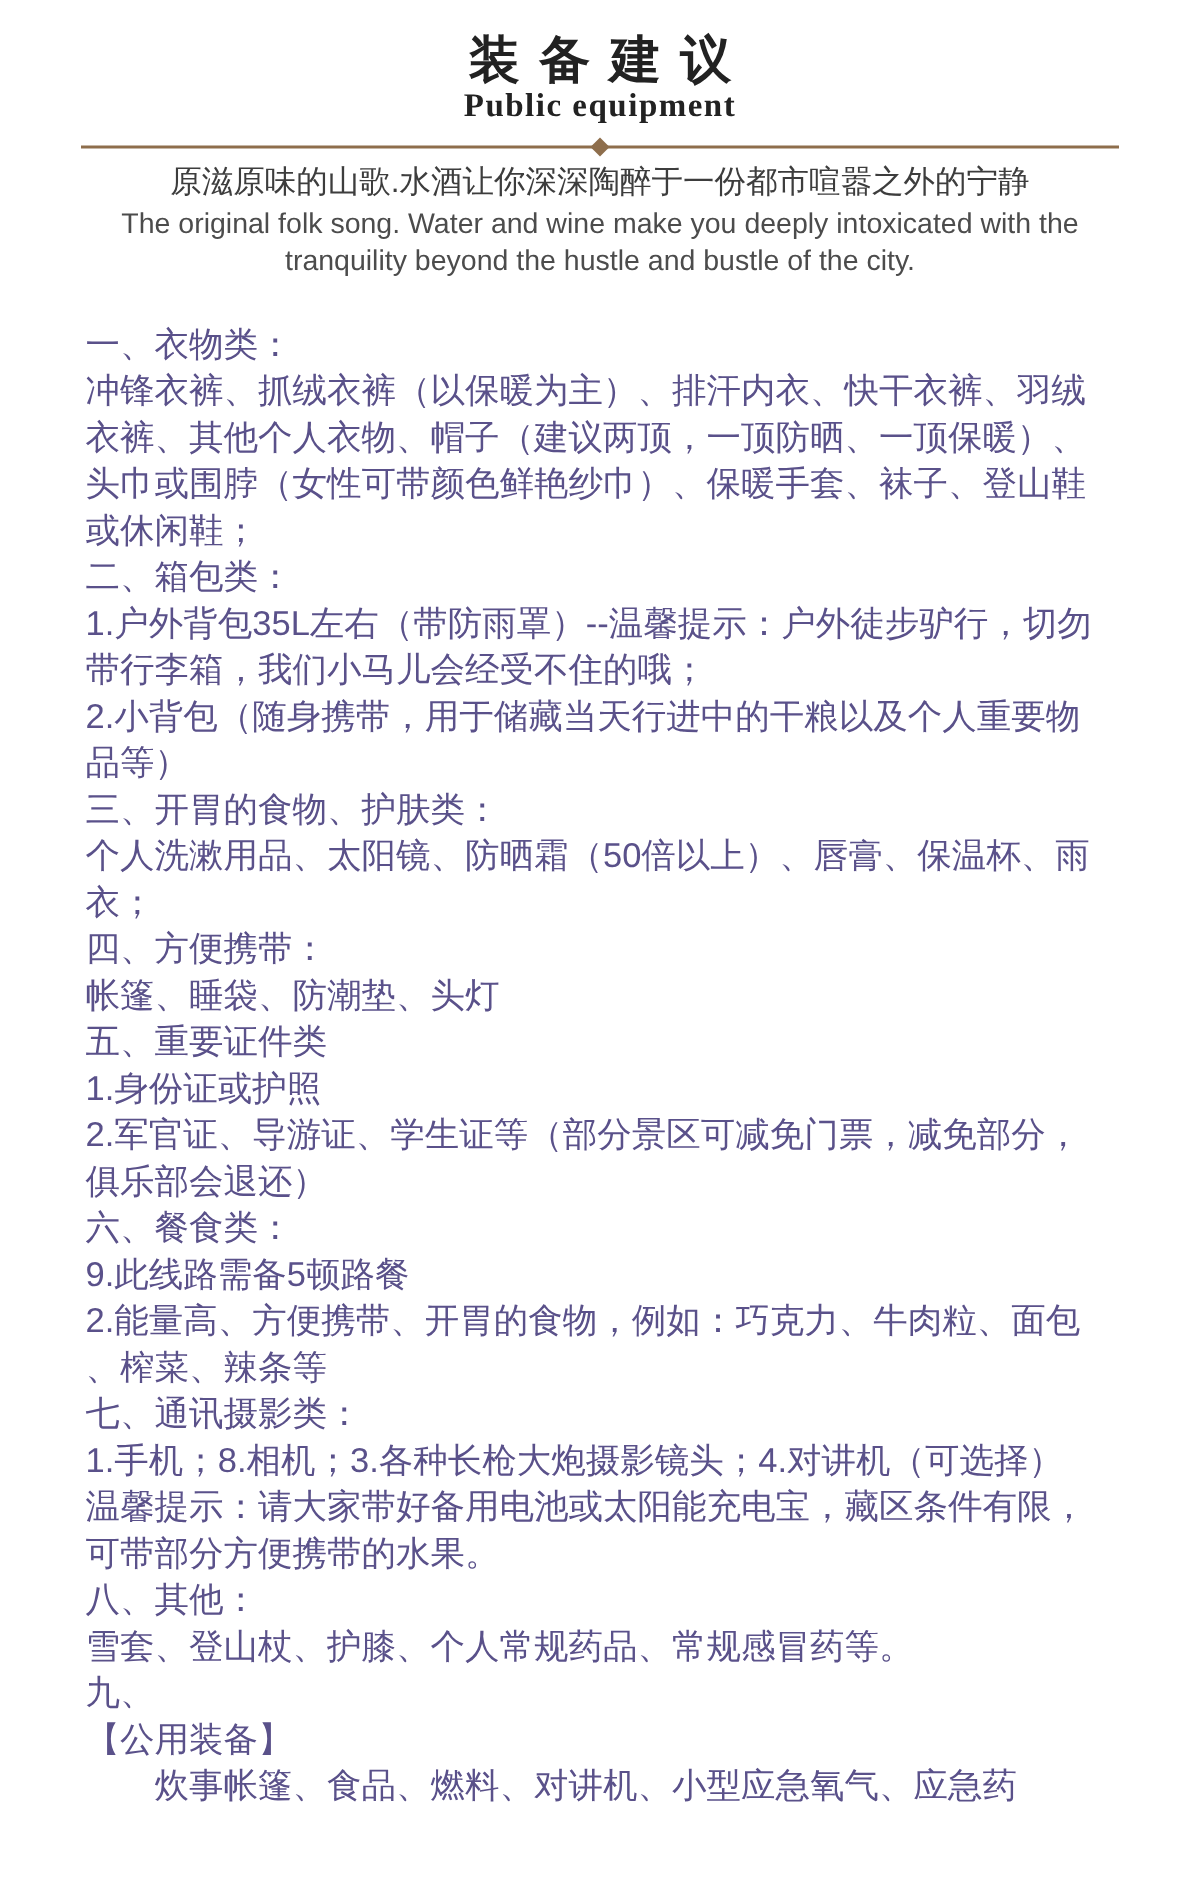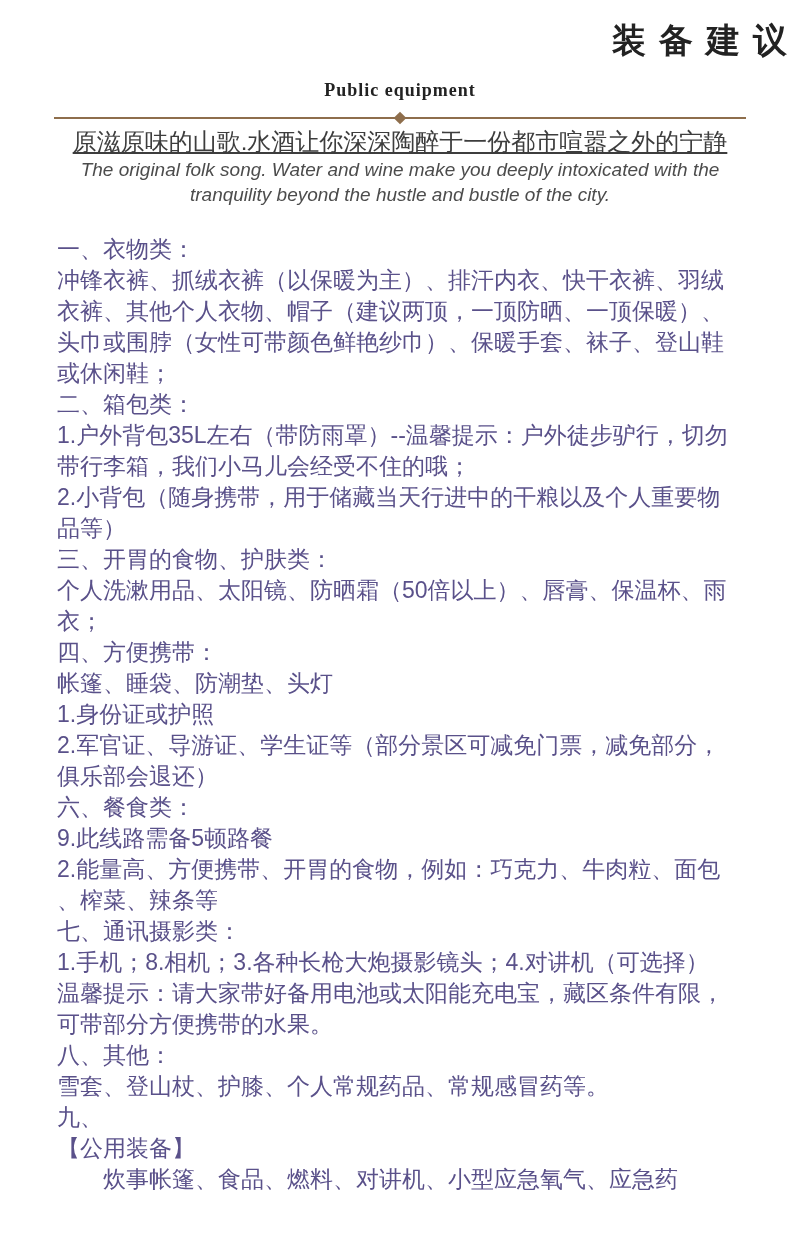--- a/index.html
+++ b/index.html
@@ -16,26 +16,25 @@
   
   .doc-header { text-align: center; }
   .title {
     margin-top: 22px;
     font-size: 34px;
     line-height: 36px;
     font-weight: bold;
     color: var(--title-color, #222222);
     letter-spacing: 13px;
     text-indent: 13px;
-    text-align: right;
   }
   .subtitle {
-    margin-top: 20px;
+    margin-top: 0;
     font-family: "Liberation Serif", serif;
-    font-size: 18px;
+    font-size: 22px;
     line-height: 24px;
     font-weight: bold;
     color: var(--title-color, #222222);
     letter-spacing: 1px;
   }
   .divider {
     position: relative;
     height: 13px;
     margin: 9px 54px 0 54px;
   }
@@ -48,32 +47,30 @@
   }
   .divider .diamond {
     position: absolute;
     left: 50%; top: 50%;
     width: 9px; height: 9px;
     transform: translate(-50%, -50%) rotate(45deg);
     background: var(--divider-color, #8e6e4c);
   }
   .tagline-zh {
     margin-top: 5px;
-    font-size: 24px;
+    font-size: 21px;
     line-height: 26px;
     color: var(--tagline-zh-color, #3d3d3d);
-    text-decoration: underline;
   }
   .tagline-en {
     margin: 2px auto 0 auto;
     width: 700px;
     font-size: 19px;
     line-height: 25px;
     color: var(--tagline-en-color, #4c4c4c);
-    font-style: italic;
   }
 
   
   .equipment-list {
     margin: 27px 0 0 57px;
     width: 686px;
   }
   .para {
     font-size: 23px;
     line-height: 31px;
@@ -106,20 +103,21 @@
 
   <p class="para">一、衣物类：</p>
       <p class="para">冲锋衣裤、抓绒衣裤（以保暖为主）、排汗内衣、快干衣裤、羽绒衣裤、其他个人衣物、帽子（建议两顶，一顶防晒、一顶保暖）、头巾或围脖（女性可带颜色鲜艳纱巾）、保暖手套、袜子、登山鞋或休闲鞋；</p>
       <p class="para">二、箱包类：</p>
       <p class="para">1.户外背包35L左右（带防雨罩）--温馨提示：户外徒步驴行，切勿带行李箱，我们小马儿会经受不住的哦；</p>
       <p class="para">2.小背包（随身携带，用于储藏当天行进中的干粮以及个人重要物品等）</p>
       <p class="para">三、开胃的食物、护肤类：</p>
       <p class="para">个人洗漱用品、太阳镜、防晒霜（50倍以上）、唇膏、保温杯、雨衣；</p>
       <p class="para">四、方便携带：</p>
       <p class="para">帐篷、睡袋、防潮垫、头灯</p>
+      <p class="para">五、重要证件类</p>
       <p class="para">1.身份证或护照</p>
       <p class="para">2.军官证、导游证、学生证等（部分景区可减免门票，减免部分，俱乐部会退还）</p>
       <p class="para">六、餐食类：</p>
       <p class="para">9.此线路需备5顿路餐</p>
       <p class="para">2.能量高、方便携带、开胃的食物，例如：巧克力、牛肉粒、面包、榨菜、辣条等</p>
       <p class="para">七、通讯摄影类：</p>
       <p class="para">1.手机；8.相机；3.各种长枪大炮摄影镜头；4.对讲机（可选择）</p>
       <p class="para">温馨提示：请大家带好备用电池或太阳能充电宝，藏区条件有限，可带部分方便携带的水果。</p>
       <p class="para">八、其他：</p>
       <p class="para">雪套、登山杖、护膝、个人常规药品、常规感冒药等。</p>

